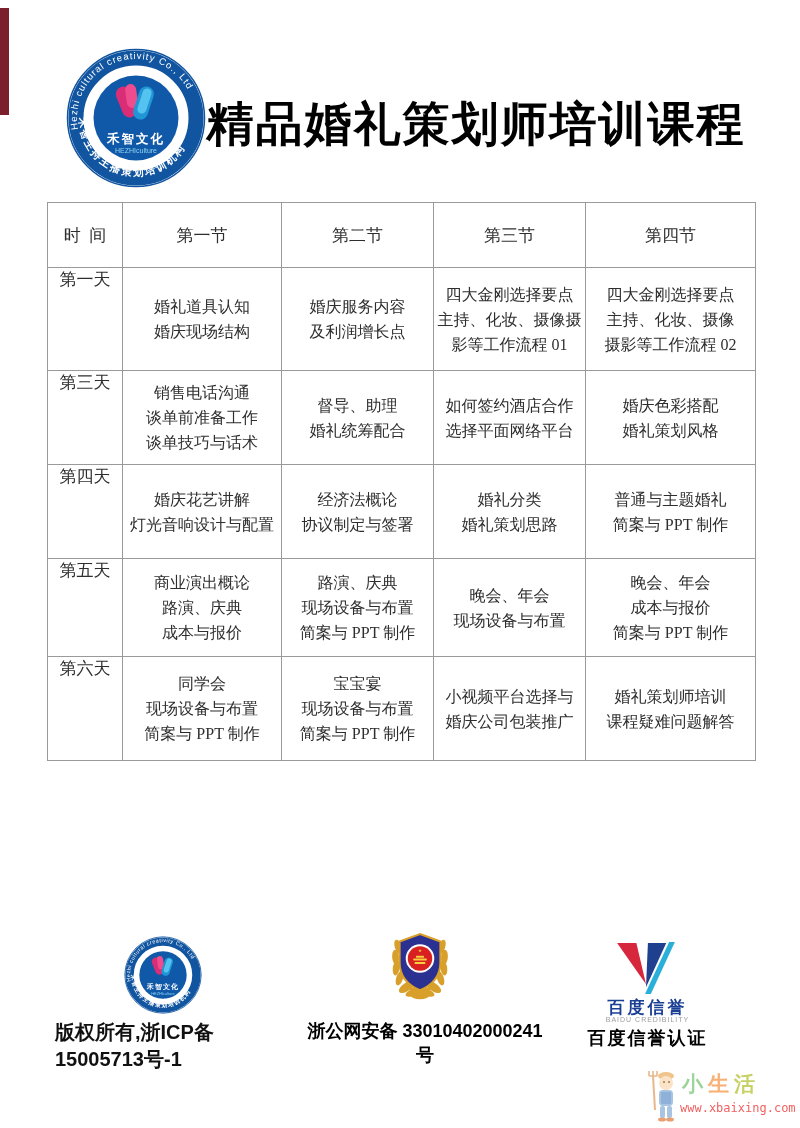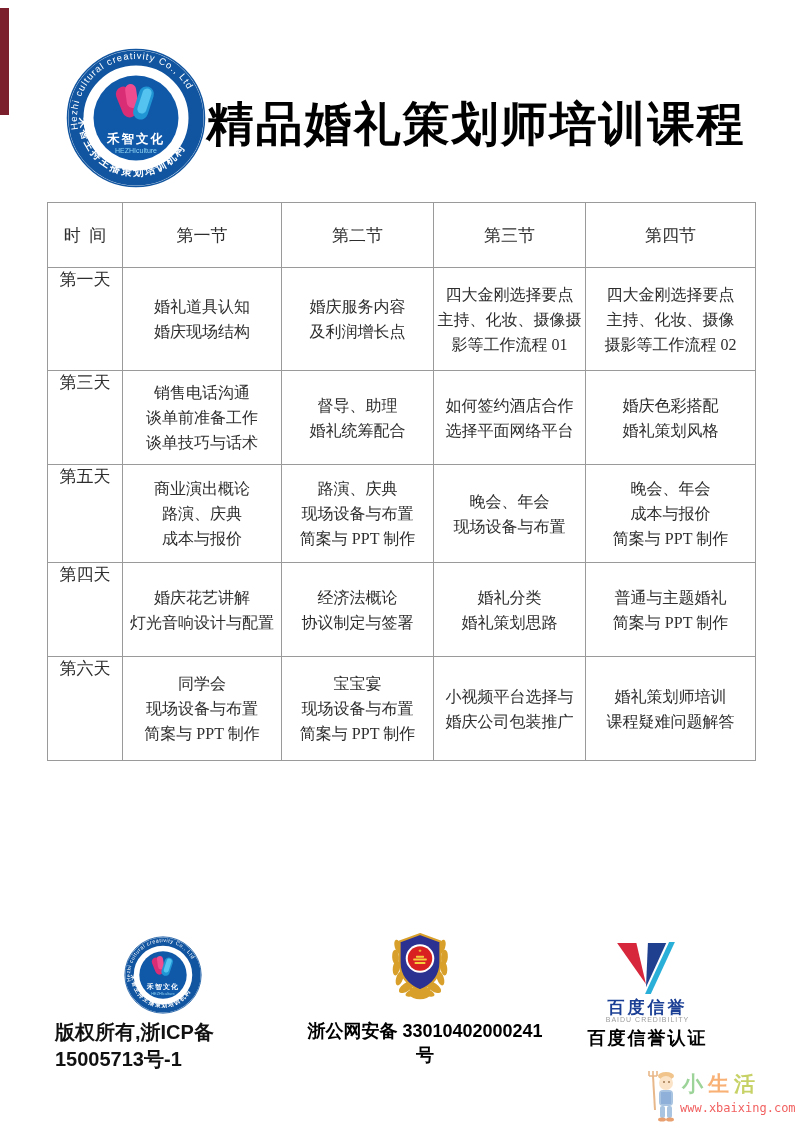--- a/index.html
+++ b/index.html
@@ -126,42 +126,42 @@
 谈单前准备工作
 谈单技巧与话术</td>
           <td class="course-cell rh-2">督导、助理
 婚礼统筹配合</td>
           <td class="course-cell rh-2">如何签约酒店合作
 选择平面网络平台</td>
           <td class="course-cell rh-2">婚庆色彩搭配
 婚礼策划风格</td>
         </tr>
         <tr>
-          <td class="day-cell rh-4">第五天</td>
-          <td class="course-cell rh-4">商业演出概论
-路演、庆典
-成本与报价</td>
-          <td class="course-cell rh-4">路演、庆典
-现场设备与布置
-简案与 PPT 制作</td>
-          <td class="course-cell rh-4">晚会、年会
-现场设备与布置</td>
-          <td class="course-cell rh-4">晚会、年会
-成本与报价
-简案与 PPT 制作</td>
-        </tr>
-        <tr>
           <td class="day-cell rh-3">第四天</td>
           <td class="course-cell rh-3">婚庆花艺讲解
 灯光音响设计与配置</td>
           <td class="course-cell rh-3">经济法概论
 协议制定与签署</td>
           <td class="course-cell rh-3">婚礼分类
 婚礼策划思路</td>
           <td class="course-cell rh-3">普通与主题婚礼
+简案与 PPT 制作</td>
+        </tr>
+        <tr>
+          <td class="day-cell rh-4">第五天</td>
+          <td class="course-cell rh-4">商业演出概论
+路演、庆典
+成本与报价</td>
+          <td class="course-cell rh-4">路演、庆典
+现场设备与布置
+简案与 PPT 制作</td>
+          <td class="course-cell rh-4">晚会、年会
+现场设备与布置</td>
+          <td class="course-cell rh-4">晚会、年会
+成本与报价
 简案与 PPT 制作</td>
         </tr>
         <tr>
           <td class="day-cell rh-5">第六天</td>
           <td class="course-cell rh-5">同学会
 现场设备与布置
 简案与 PPT 制作</td>
           <td class="course-cell rh-5">宝宝宴
 现场设备与布置
 简案与 PPT 制作</td>

